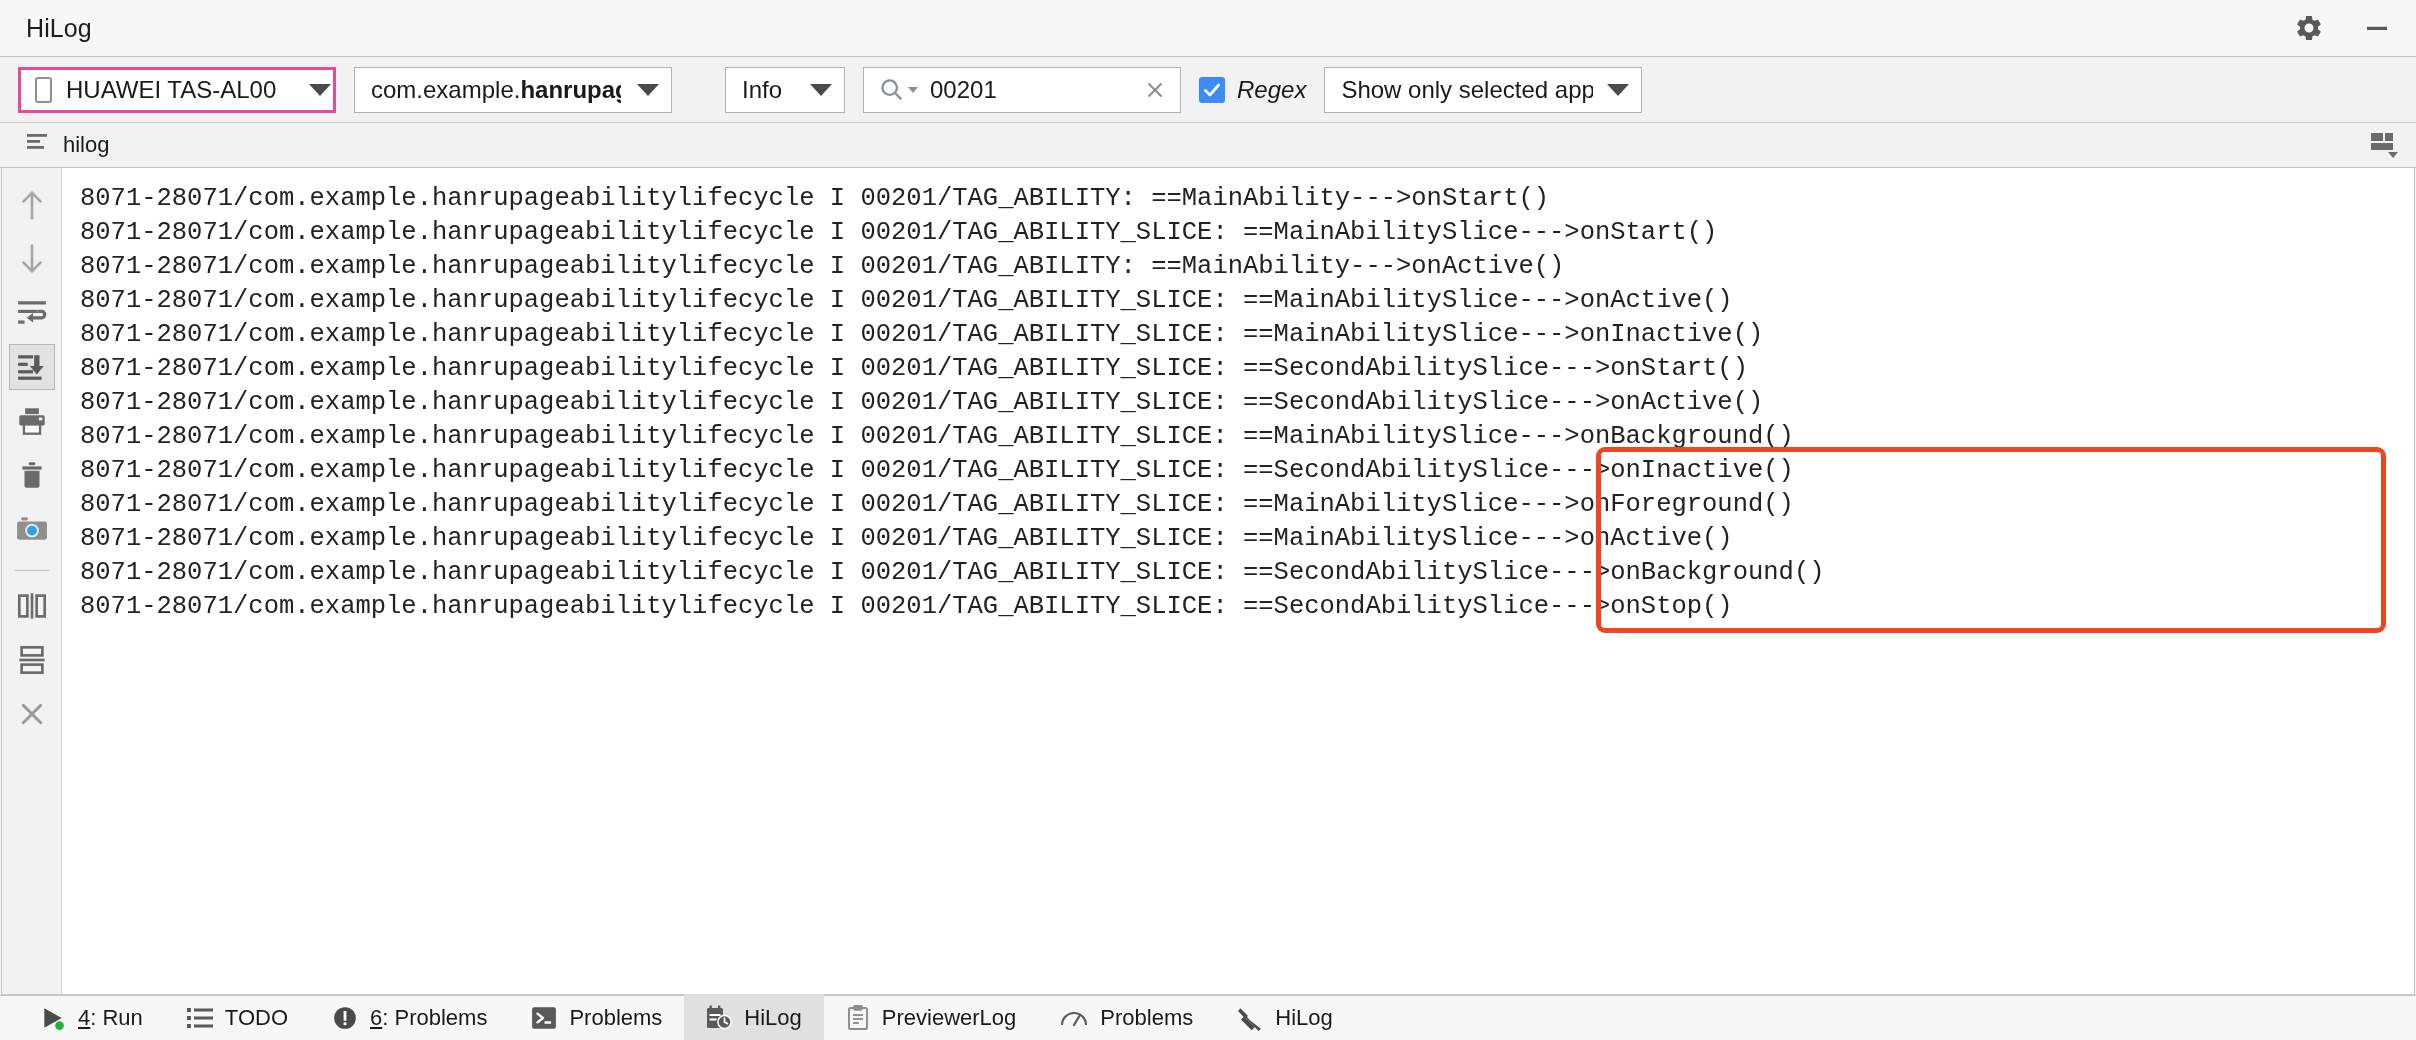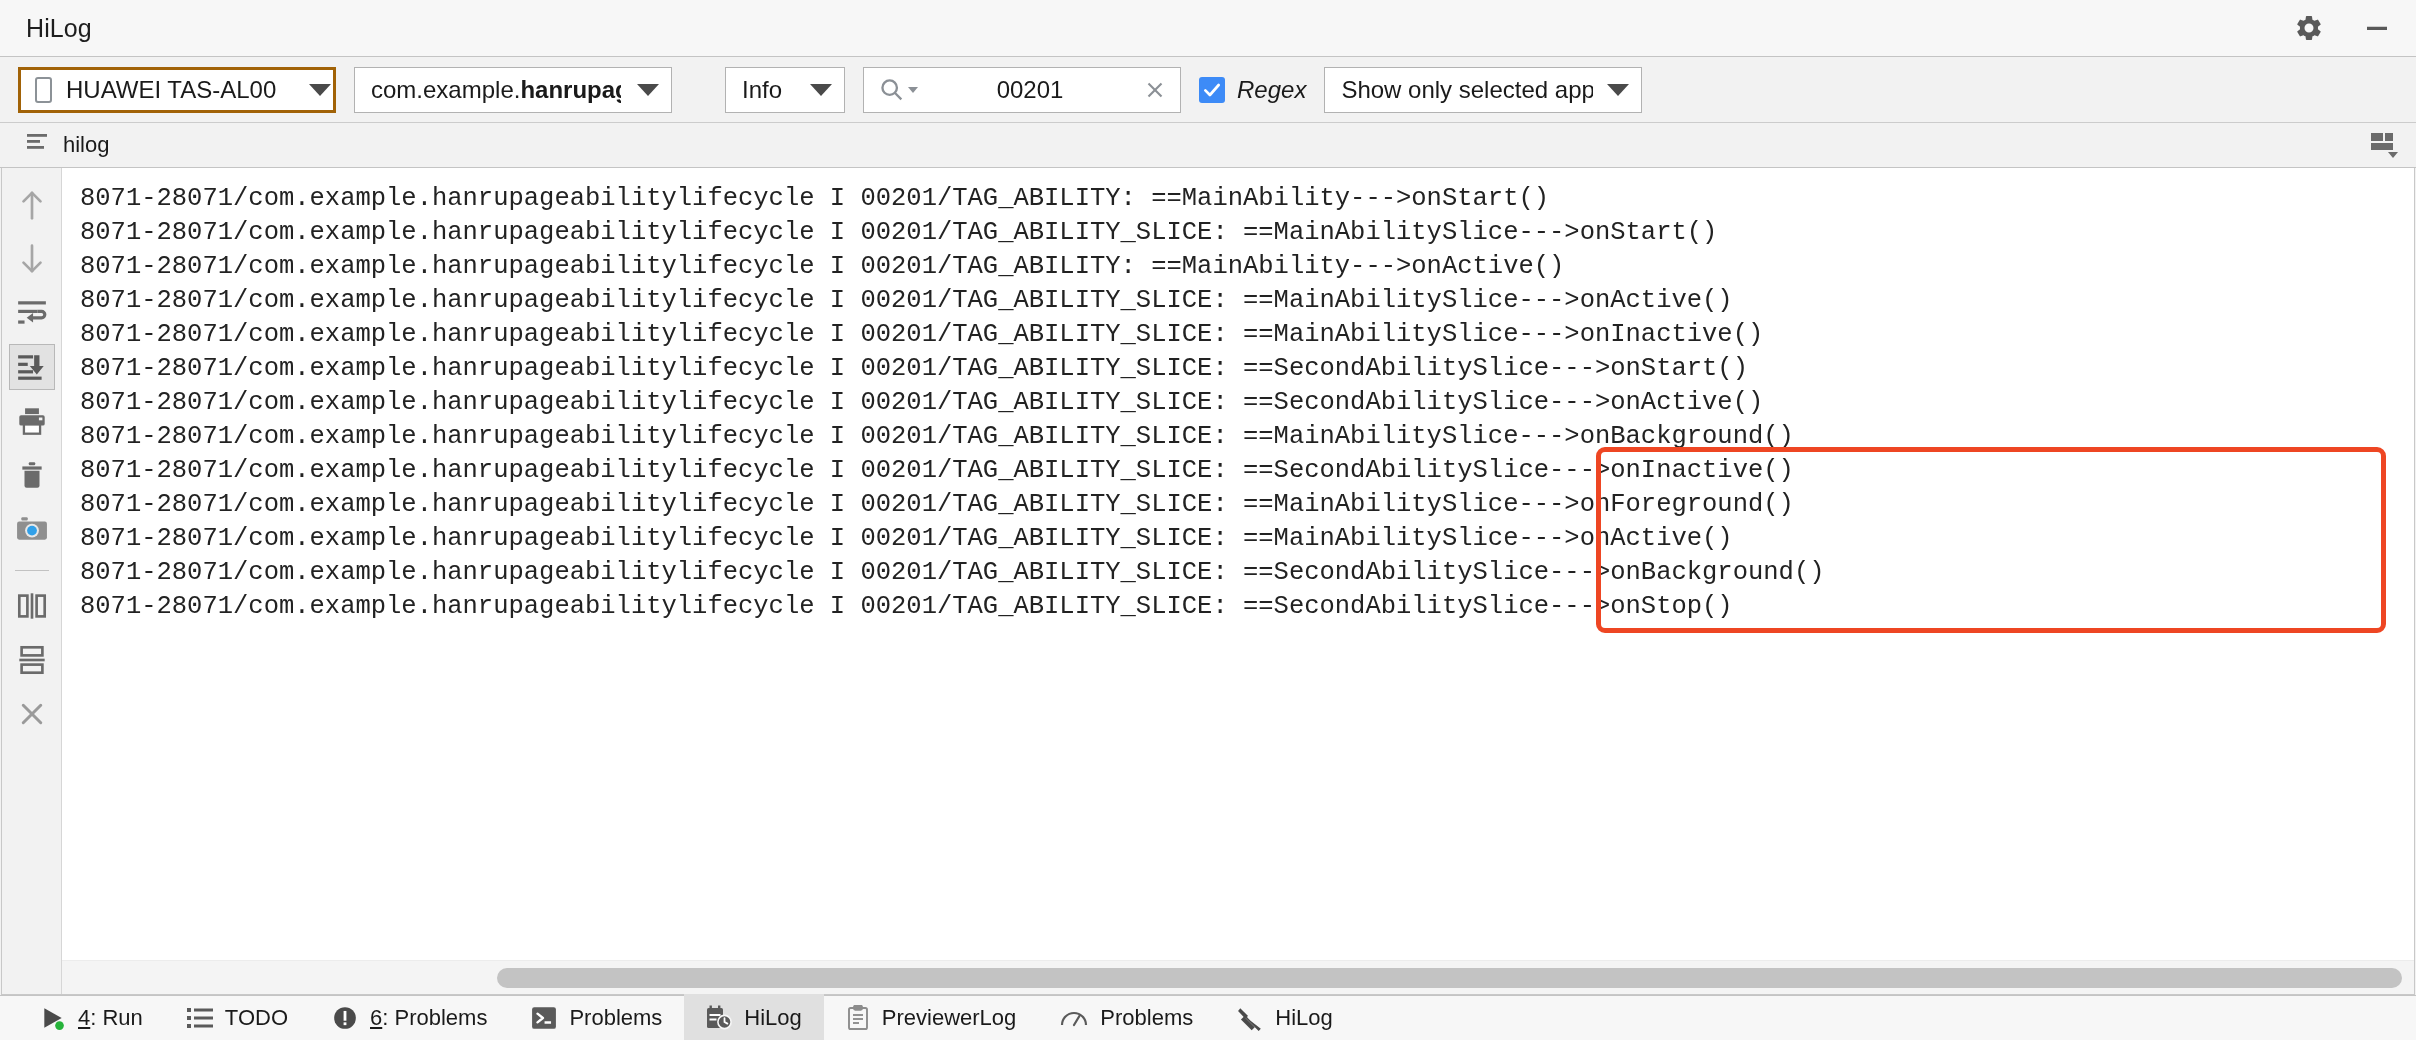--- a/index.html
+++ b/index.html
@@ -54,21 +54,21 @@
   .combo {
     height: 46px;
     background: #ffffff;
     border: 1px solid #b2b2b2;
     display: flex; align-items: center;
     padding: 0 12px 0 16px;
     cursor: pointer;
     position: relative;
   }
   .combo.focused {
-    border: 3px solid #a16207;
+    border: 3px solid #ec4899;
     padding: 0 2px 0 14px;
   }
   .combo-label {
     font-size: 24px;
     color: #1a1a1a;
     white-space: nowrap;
     overflow: hidden;
   }
   .combo-label b { font-weight: bold; }
   .combo-arrow {
@@ -111,21 +111,20 @@
   }
   .search-icon { display: flex; align-items: center; gap: 2px; }
   .search-input {
     flex: 1 1 auto;
     border: none; outline: none;
     font-family: "Liberation Sans", sans-serif;
     font-size: 24px;
     color: #1a1a1a;
     background: transparent;
     min-width: 0;
-    text-align: center;
   }
   .clear-icon { cursor: pointer; display: flex; align-items: center; }
 
   .regex-wrap { display: flex; align-items: center; gap: 12px; cursor: pointer; font-style: italic; }
   .checkbox {
     width: 26px; height: 26px;
     background: #3d8bf7;
     border-radius: 3px;
     display: flex; align-items: center; justify-content: center;
   }
@@ -188,21 +187,21 @@
   }
   .gutter-sep {
     width: 34px; height: 1px;
     background: #c2c2c2;
     margin: 10px 0 12px 0;
   }
 
   .logpane {
     flex: 1 1 auto;
     position: relative;
-    display: flex; flex-direction: column;
+    display: flex; flex-direction: row;
     min-width: 0;
     background: #ffffff;
   }
   .logviewport {
     flex: 1 1 auto;
     position: relative;
     overflow: hidden;
     padding-top: 14px;
   }
   .logline {

